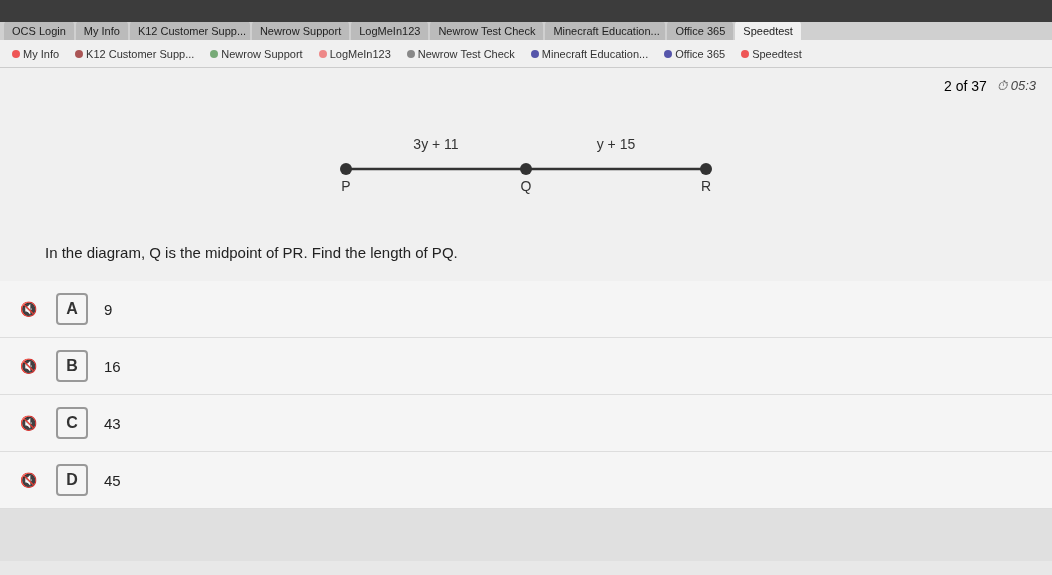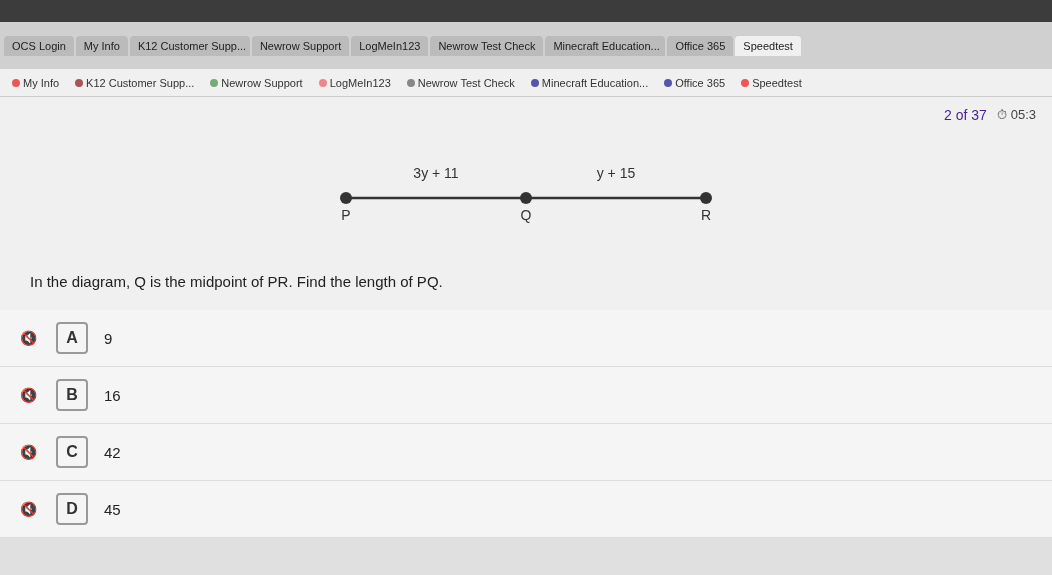--- a/index.html
+++ b/index.html
@@ -17,21 +17,21 @@
       background: #3c3c3c;
       height: 22px;
       display: flex;
       align-items: center;
       padding: 0 8px;
       gap: 6px;
     }
 
     .tab-bar {
       background: #d0d0d0;
-      height: 47px;
+      height: 18px;
       display: flex;
       align-items: center;
       padding: 0 4px;
       gap: 2px;
       overflow: hidden;
       font-size: 11px;
     }
 
     .tab-item {
       background: #bbb;
@@ -95,56 +95,58 @@
     .question-bar {
       display: flex;
       justify-content: flex-end;
       align-items: center;
       padding: 10px 16px;
       gap: 10px;
     }
 
     .question-counter {
       font-size: 14px;
-      color: #4c1d95;
+      color: #000000;
     }
 
     .next-button {
       background: #3a3a3a;
       color: white;
       border: none;
       border-radius: 4px;
       padding: 8px 18px;
       font-size: 14px;
       cursor: pointer;
       display: flex;
       align-items: center;
       gap: 4px;
     }
 
     .timer {
       font-size: 13px;
       color: #444;
+      font-style: italic;
     }
 
     
     .diagram-area {
       display: flex;
       justify-content: center;
       align-items: center;
       padding: 10px 0 20px 0;
       position: relative;
       height: 130px;
     }
 
     
     .question-text {
       padding: 10px 30px 20px 30px;
       font-size: 15px;
       color: #222;
+      margin-left: 15px;
     }
 
     
     .answers-container {
       flex: 1;
       display: flex;
       flex-direction: column;
       gap: 0;
       padding: 0 0;
       background: #e0e0e0;
@@ -279,21 +281,21 @@
         <span class="answer-value">9</span>
       </div>
       <div class="answer-row">
         <span class="speaker-icon">🔇</span>
         <div class="answer-letter">B</div>
         <span class="answer-value">16</span>
       </div>
       <div class="answer-row">
         <span class="speaker-icon">🔇</span>
         <div class="answer-letter">C</div>
-        <span class="answer-value">42</span>
+        <span class="answer-value">43</span>
       </div>
       <div class="answer-row">
         <span class="speaker-icon">🔇</span>
         <div class="answer-letter">D</div>
         <span class="answer-value">45</span>
       </div>
     </div>
 
 </div>
 

